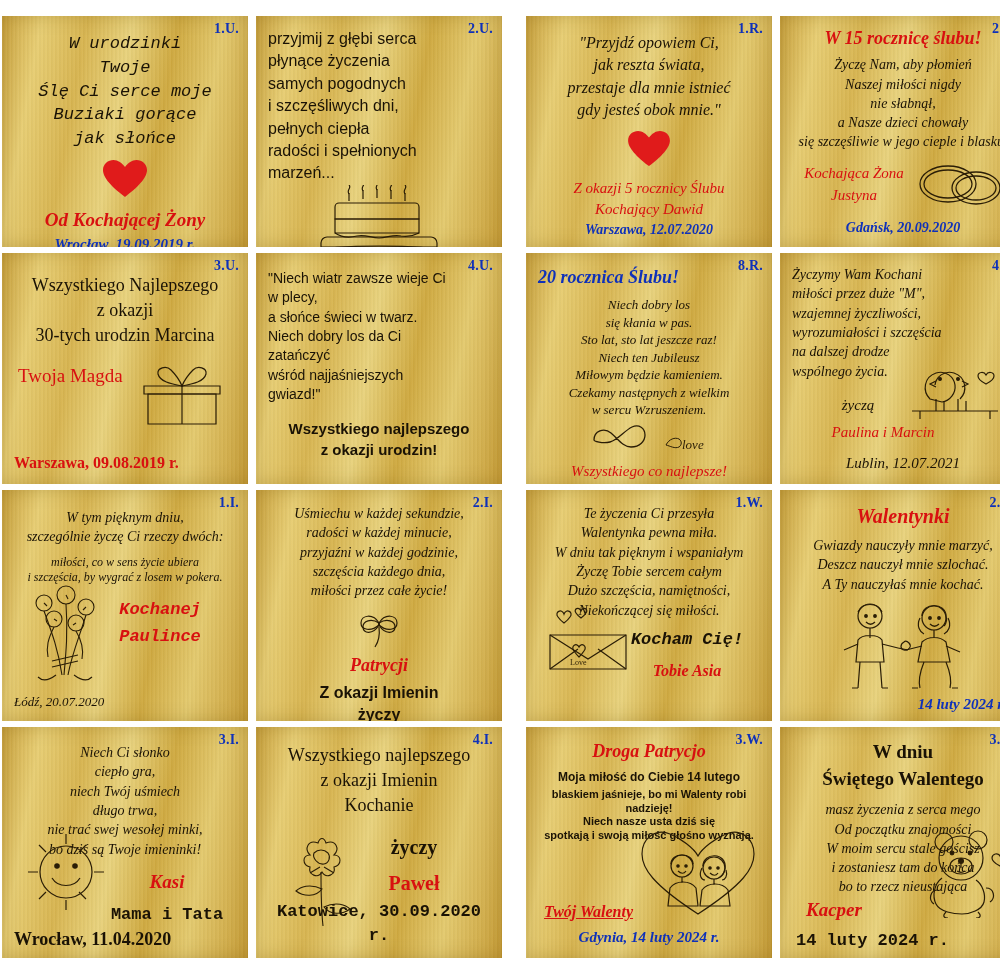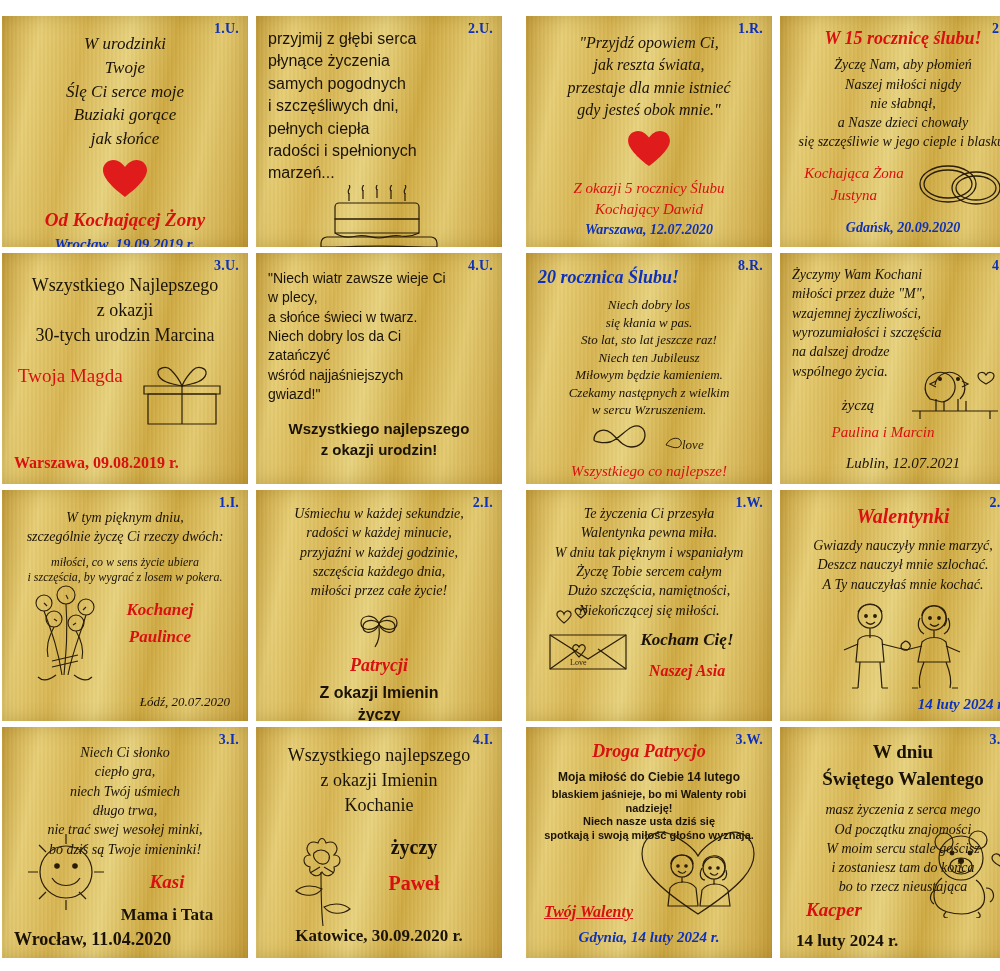--- a/index.html
+++ b/index.html
@@ -52,21 +52,21 @@
   .sans{font-family:"Liberation Sans",sans-serif;}
   .serif{font-family:"Liberation Serif",serif;}
   .push{margin-top:auto;}
   
   .f11{font-size:11px;line-height:1.25;}
   .f12{font-size:12px;line-height:1.3;}
   .f13{font-size:13px;line-height:1.35;}
   .f14{font-size:14px;line-height:1.38;}
   .f15{font-size:15px;line-height:1.4;}
   .f16{font-size:16px;line-height:1.4;}
-  .f17{font-size:17px;line-height:1.4;}
+  .f17{font-size:17px;line-height:1.4;font-family:Liberation Mono, monospace;}
   .f18{font-size:18px;line-height:1.4;}
   .f19{font-size:19px;line-height:1.4;}
   .f20{font-size:20px;line-height:1.4;}
   .mt2{margin-top:2px;}
   .mt4{margin-top:4px;}
   .mt6{margin-top:6px;}
   .mt8{margin-top:8px;}
   .mt10{margin-top:10px;}
   .mt14{margin-top:14px;}
   .row-art{display:flex;align-items:center;justify-content:center;}
@@ -271,21 +271,21 @@
             <circle cx="58" cy="40" r="8"></circle>
           <path d="M26 20 l3 3 M48 12 l2 4 M68 24 l-3 3 M36 36 l3 2 M58 40 l-3 2"></path>
           <path d="M26 28 C34 50 40 66 44 92 M48 21 C50 48 48 70 46 92 M68 32 C62 52 54 70 50 92"></path>
           <path d="M36 44 C30 56 28 64 30 74 M58 48 C64 58 66 66 64 76"></path>
           <path d="M34 78 l26 -6 M34 84 l26 -6"></path>
           <path d="M38 92 c-8 6-14 6-18 2 M56 92 c8 6 14 6 18 2"></path>
         </svg>
       </div>
       <div class="txt it b red i-center f17 mt10" style="padding-left:70px;line-height:1.6;">Kochanej
 Paulince</div>
-      <div class="txt it i-center f13 push" style="text-align:right;padding-right:6px;">Łódź, 20.07.2020</div>
+      <div class="txt it i-center f13 push" style="text-align:left;padding-right:6px;">Łódź, 20.07.2020</div>
     </div>
   </div>
 
   <div class="plate">
     <div class="corner right">2.I.</div>
     <div class="inner">
       <div class="txt it i-center f14 mt4">Uśmiechu w każdej sekundzie,
 radości w każdej minucie,
 przyjaźni w każdej godzinie,
 szczęścia każdego dnia,
@@ -322,21 +322,21 @@
           <path d="M18 10 c-4-5 4-9 6-3 c2-6 10-2 6 3 c-2 3-6 6-6 6 s-4-3-6-6 z"></path>
           <path d="M36 6 c-3-4 3-7 5-2 c2-5 8-2 5 2 c-2 3-5 5-5 5 s-3-2-5-5 z"></path>
           <path d="M10 28 h76 v34 h-76 z"></path>
           <path d="M10 28 l38 24 l38-24"></path>
           <path d="M10 62 l28-20 M86 62 l-28-20"></path>
           <path d="M34 44 c-4-5 3-9 5-4 c2-5 9-1 5 4 c-2 3-5 6-5 6 s-3-3-5-6 z"></path>
           <text x="30" y="58" font-family="Liberation Serif, serif" font-size="8" fill="#2a1d06" stroke="none">Love</text>
         </svg>
       </div>
       <div class="txt it b i-center f17 mt8" style="padding-left:76px;">Kocham Cię!</div>
-      <div class="txt it b red i-center f16 mt8" style="padding-left:76px;">Naszej Asia</div>
+      <div class="txt it b red i-center f16 mt8" style="padding-left:76px;">Tobie Asia</div>
     </div>
   </div>
 
   <div class="plate">
     <div class="corner right">2.W.</div>
     <div class="inner">
       <div class="txt it b red i-center f20 mt2">Walentynki</div>
       <div class="txt it i-center f14 mt6">Gwiazdy nauczyły mnie marzyć,
 Deszcz nauczył mnie szlochać.
 A Ty nauczyłaś mnie kochać.</div>

